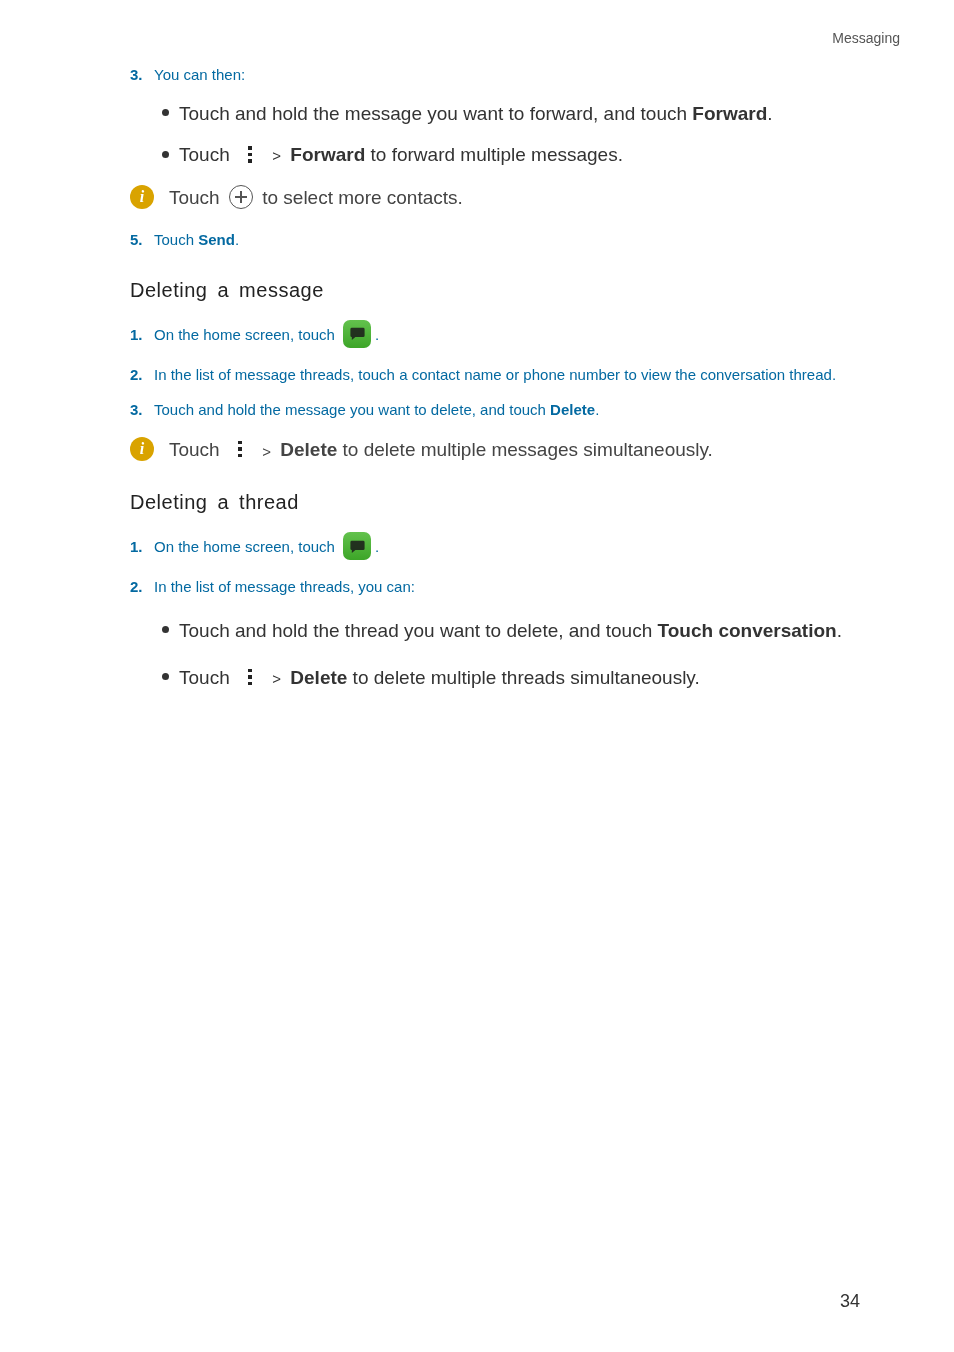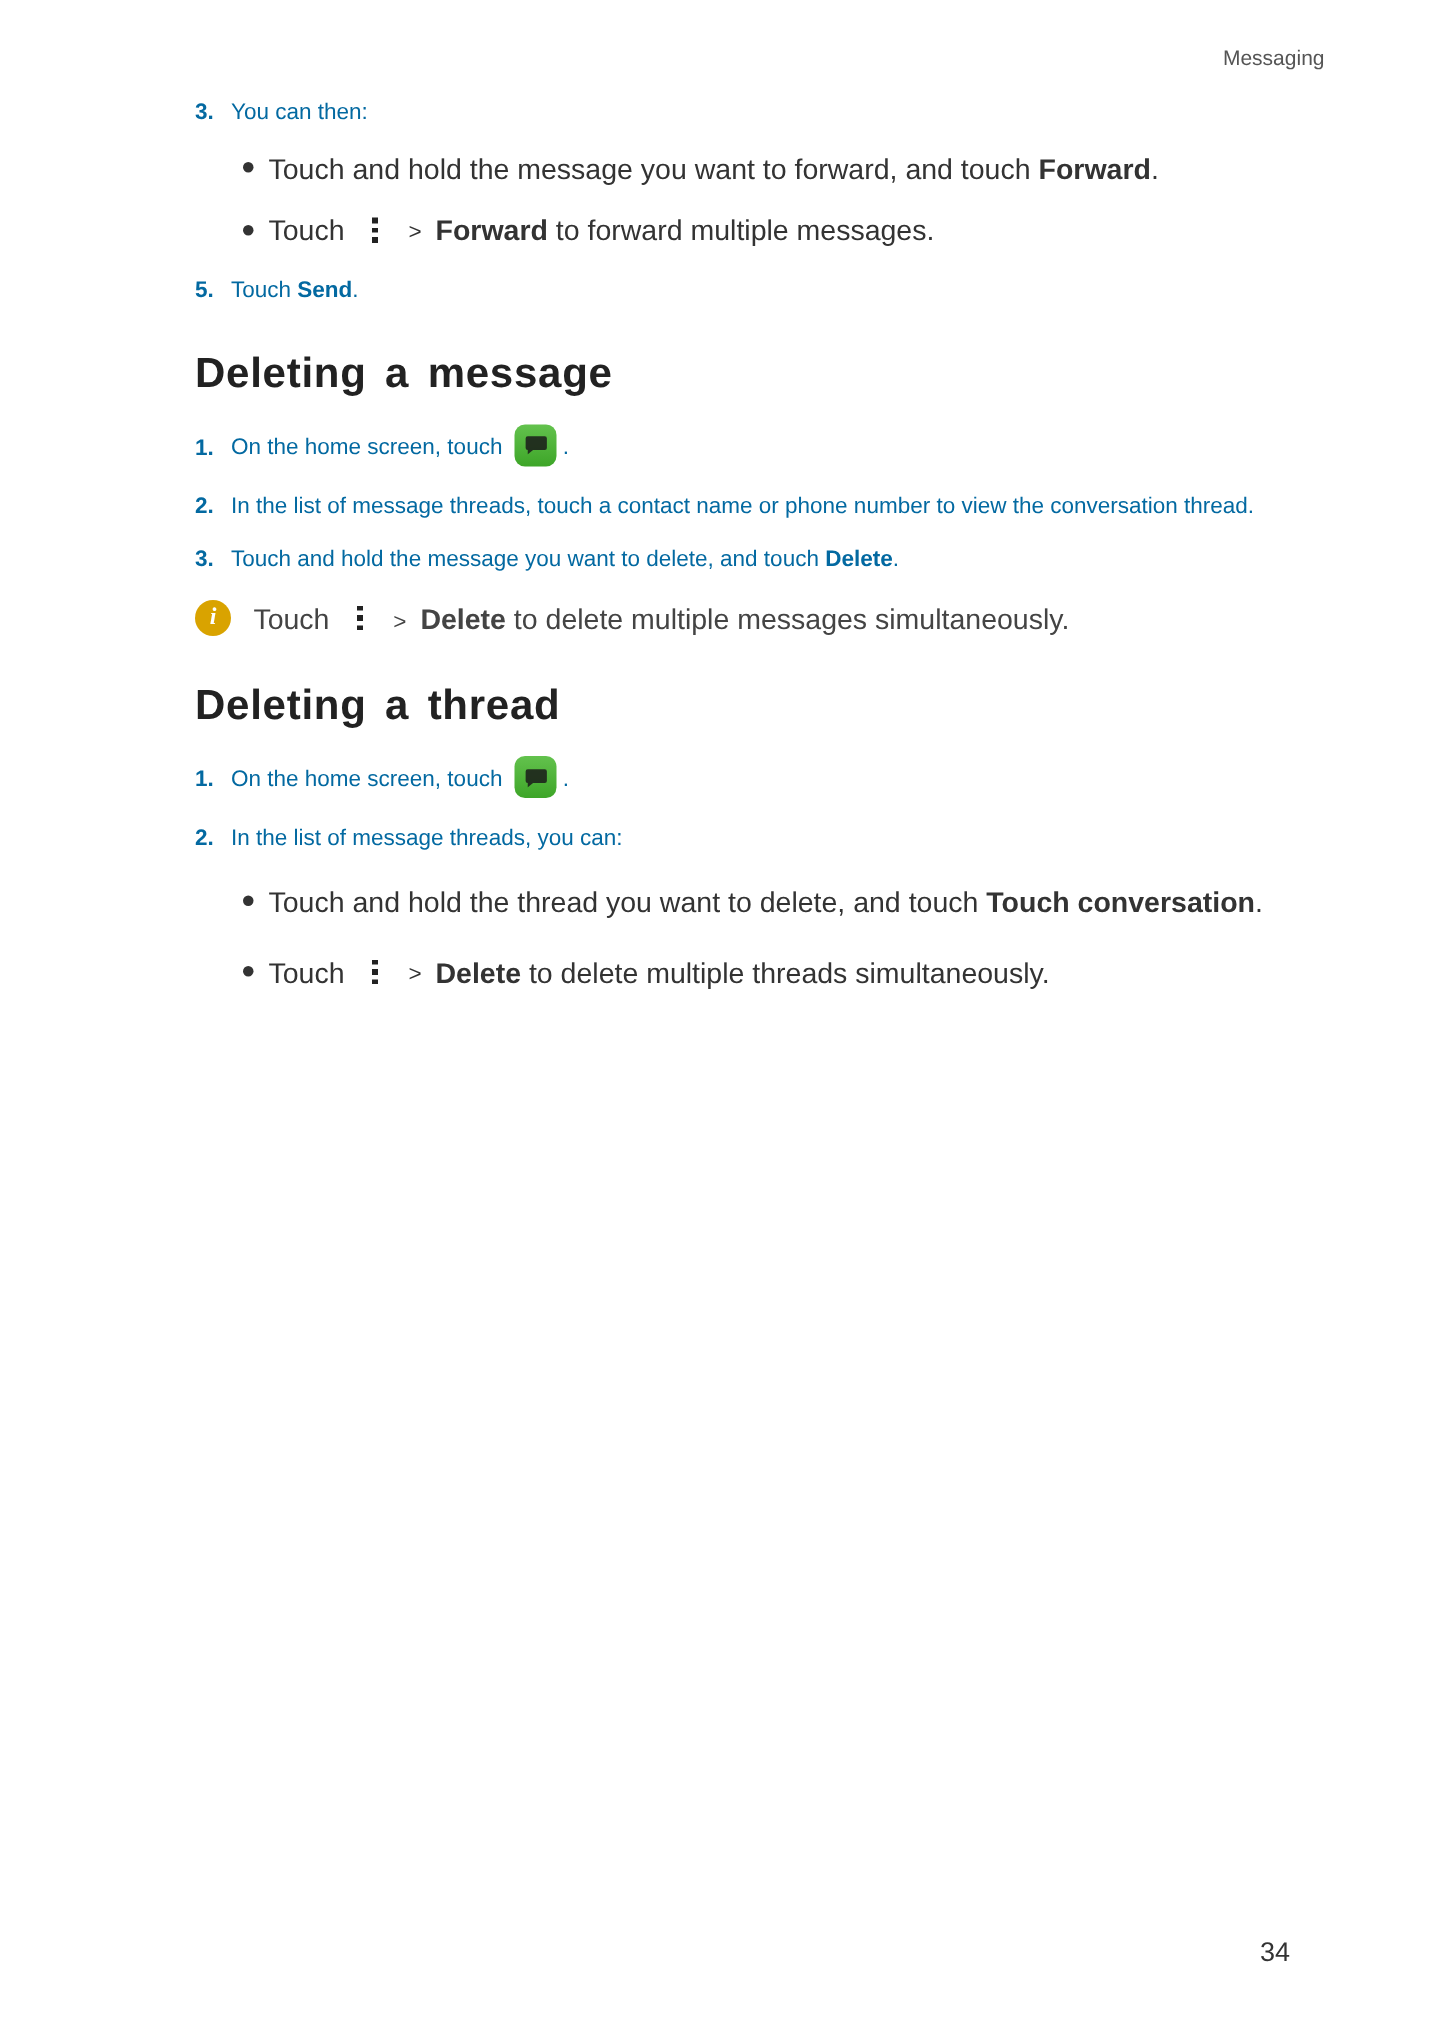--- a/index.html
+++ b/index.html
@@ -10,21 +10,21 @@
     height: 1352px;
     background: #ffffff;
     font-family: "Segoe UI", "Helvetica Neue", Arial, sans-serif;
     color: #333333;
   }
   .page {
     position: relative;
     width: 954px;
     height: 1352px;
     box-sizing: border-box;
-    padding: 30px 71px 0 130px;
+    padding: 30px 54px 0 130px;
   }
   .running-head {
     text-align: right;
     font-size: 14px;
     color: #555555;
     margin-bottom: 18px;
   }
   .step {
     font-size: 15px;
     color: #0369a1;
@@ -48,22 +48,22 @@
     height: 7px;
     border-radius: 50%;
     background: #333333;
     vertical-align: middle;
     margin-right: 10px;
     position: relative;
     top: -2px;
   }
   .bold { font-weight: 700; }
   .h2 {
-    font-size: 28px;
-    font-weight: 700;
+    font-size: 20px;
+    font-weight: 400;
     color: #222222;
     letter-spacing: 0.5px;
     word-spacing: 4px;
     margin: 28px 0 20px 0;
   }
   .note-line {
     font-size: 19px;
     color: #444444;
     margin: 18px 0 18px 0;
   }
@@ -170,20 +170,26 @@
     <span class="kebab">
         <span></span>
         <span></span>
         <span></span>
       </span>
     <span class="gt">&gt;</span>
     <span class="bold">Forward</span><span> to forward multiple messages.</span>
   </div>
 
 
+  <div class="note-line">
+    <span class="note-icon">i</span>
+    <span>Touch </span>
+    <span class="plus-circle"></span>
+    <span>to select more contacts.</span>
+  </div>
 
   <div class="step">
     <span class="num">5.</span><span>Touch </span><span class="bold">Send</span><span>.</span>
   </div>
 
   <div class="h2">Deleting a message</div>
 
   <div class="step">
     <span class="num">1.</span><span>On the home screen, touch </span>
     <span class="app-icon">

